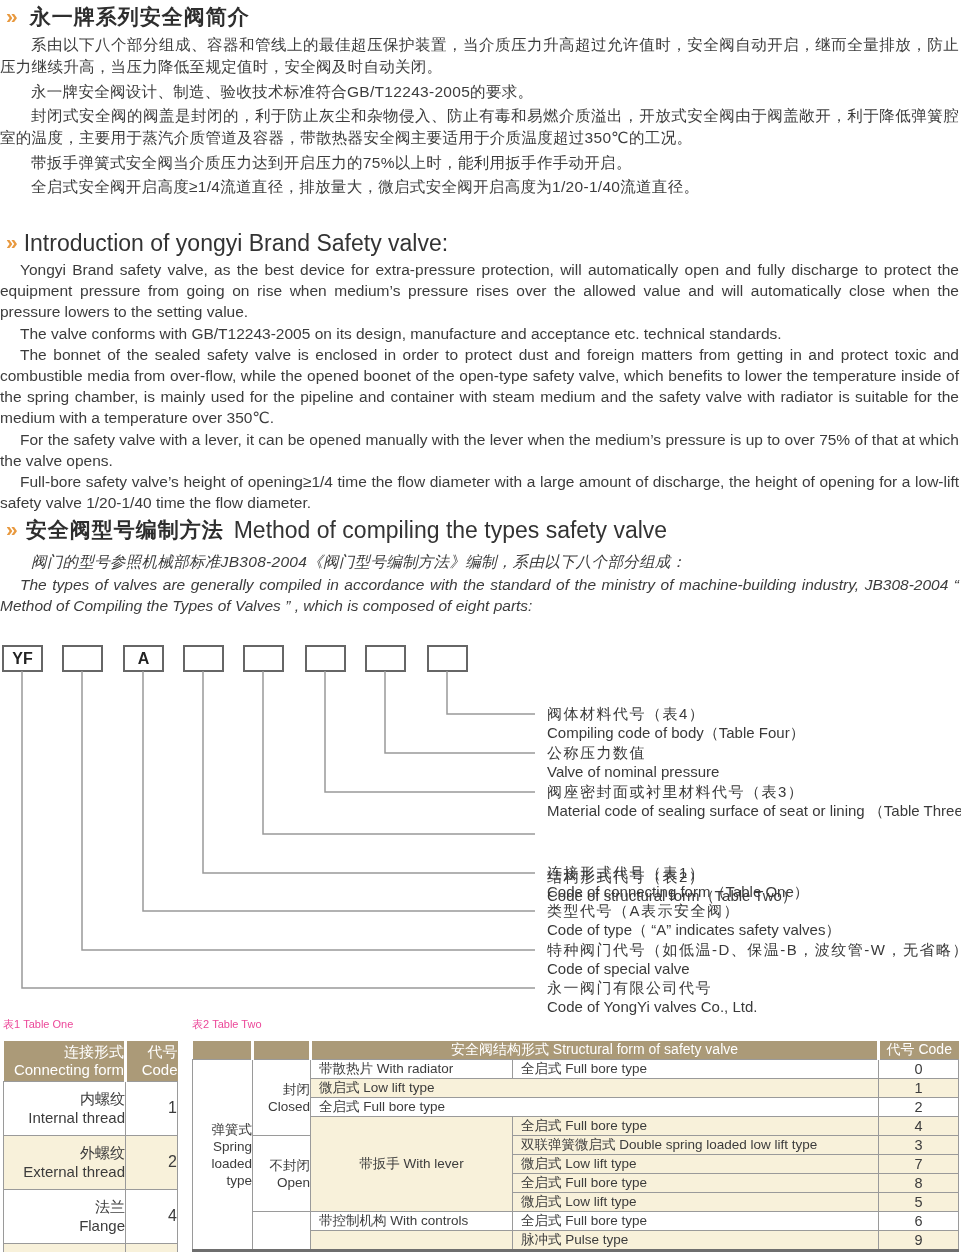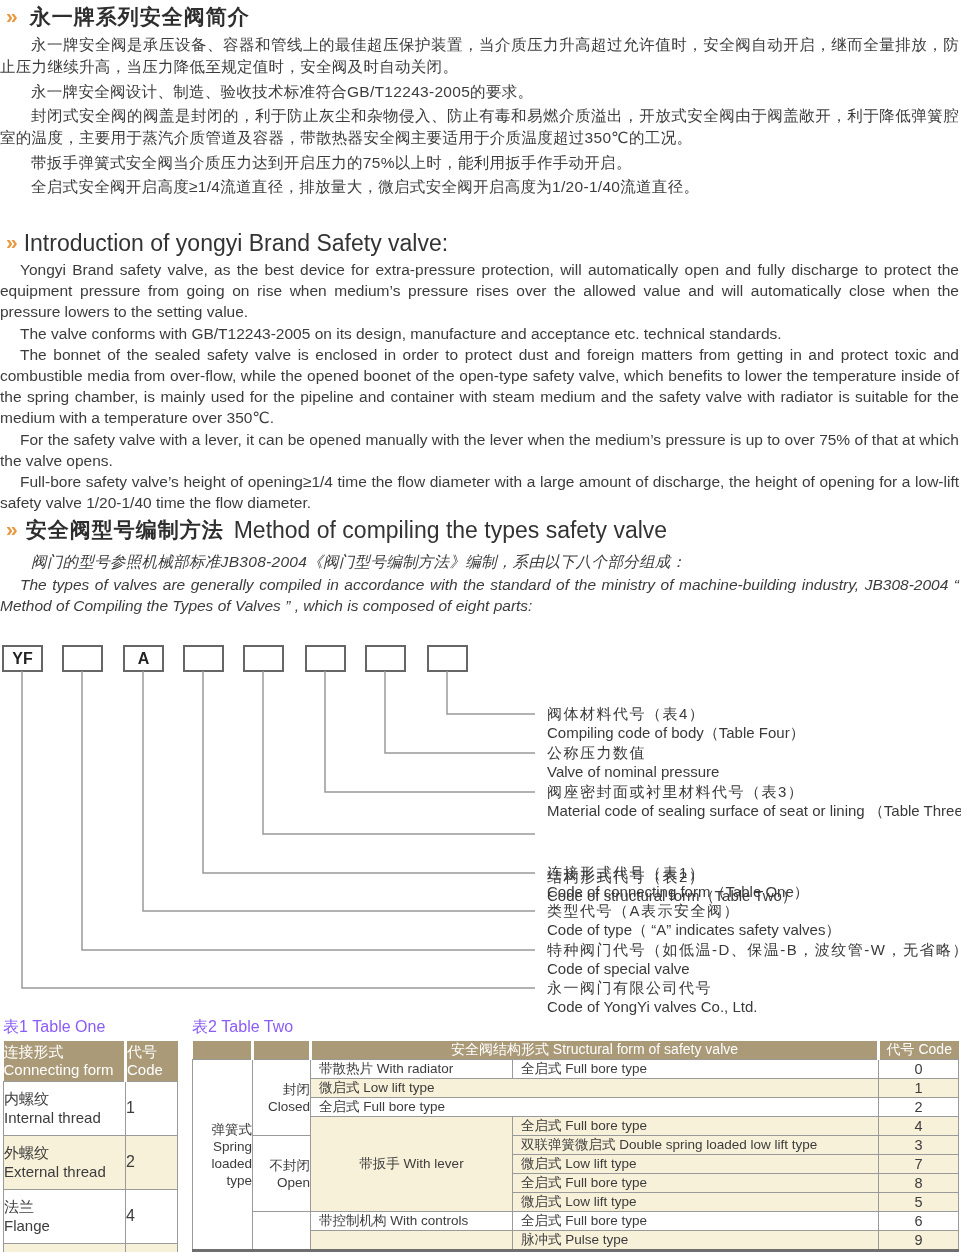--- a/index.html
+++ b/index.html
@@ -19,27 +19,27 @@
 
   
   .dbox{position:absolute;top:645px;width:41px;height:27px;border:2px solid #666;box-sizing:border-box;
         display:flex;align-items:center;justify-content:center;font-size:16px;font-weight:700;color:#222;background:#fff;}
   .dlines{position:absolute;left:0;top:671px;}
   .dlabel{position:absolute;left:547px;white-space:nowrap;}
   .dlabel .zh{font-size:15px;line-height:19px;letter-spacing:1.5px;color:#3a3a3a;}
   .dlabel .en{font-size:15px;line-height:19px;color:#3a3a3a;}
 
   
-  .tbl-title{position:absolute;font-size:16px;color:#8b5cf6;white-space:nowrap;}
+  .tbl-title{position:absolute;font-size:11px;color:#ec4899;white-space:nowrap;}
   table{border-collapse:collapse;table-layout:fixed;position:absolute;}
   td{padding:0;box-sizing:border-box;}
   .w{background:#fff;} .c{background:#F8F1DA;}
 
   #table1{left:3px;top:1041px;width:174px;border-bottom:3px solid #6e6e6e;}
-  #table1 td{border:1px solid #9a9a9a;text-align:left;vertical-align:middle;}
+  #table1 td{border:1px solid #9a9a9a;text-align:right;vertical-align:middle;}
   #table1 tr.hdr td{background:#AB9A78;color:#fff;border:none;height:40px;font-size:15px;line-height:18px;}
   #table1 tr.hdr td + td{border-left:3px solid #fff;}
   #table1 tr.row{height:54px;}
   #table1 .cell2{font-size:15px;line-height:19px;}
   #table1 .code{font-size:16px;}
 
   #table2{left:192px;top:1041px;width:766px;border-bottom:3px solid #6e6e6e;}
   #table2 td{border:1px solid #9a9a9a;font-size:13.5px;vertical-align:middle;}
   #table2 tr.hdr td{background:#AB9A78;color:#fff;border:none;height:18px;font-size:14px;text-align:center;}
   #table2 tr.hdr td + td{border-left:3px solid #fff;}
@@ -53,21 +53,21 @@
 </head>
 <body>
 
 <div class="page">
 
   <div class="sec-title" style="top:4px;left:6px;">
     <span class="marker">»</span>
     <span class="h-zh" style="margin-left:12px;">永一牌系列安全阀简介</span>
   </div>
   <div class="body-block" style="top:34px;">
-    <p class="zh-p">永一牌安全阀是承压设备、容器和管线上的最佳超压保护装置，当介质压力升高超过允许值时，安全阀自动开启，继而全量排放，防止压力继续升高，当压力降低至规定值时，安全阀及时自动关闭。</p>
+    <p class="zh-p">系由以下八个部分组成、容器和管线上的最佳超压保护装置，当介质压力升高超过允许值时，安全阀自动开启，继而全量排放，防止压力继续升高，当压力降低至规定值时，安全阀及时自动关闭。</p>
     <p class="zh-p">永一牌安全阀设计、制造、验收技术标准符合GB/T12243-2005的要求。</p>
     <p class="zh-p">封闭式安全阀的阀盖是封闭的，利于防止灰尘和杂物侵入、防止有毒和易燃介质溢出，开放式安全阀由于阀盖敞开，利于降低弹簧腔室的温度，主要用于蒸汽介质管道及容器，带散热器安全阀主要适用于介质温度超过350℃的工况。</p>
     <p class="zh-p">带扳手弹簧式安全阀当介质压力达到开启压力的75%以上时，能利用扳手作手动开启。</p>
     <p class="zh-p">全启式安全阀开启高度≥1/4流道直径，排放量大，微启式安全阀开启高度为1/20-1/40流道直径。</p>
   </div>
 
   <div class="sec-title" style="top:230px;left:6px;">
     <span class="marker">»</span>
     <span class="h-en" style="margin-left:6px;">Introduction of yongyi Brand Safety valve:</span>
   </div>

